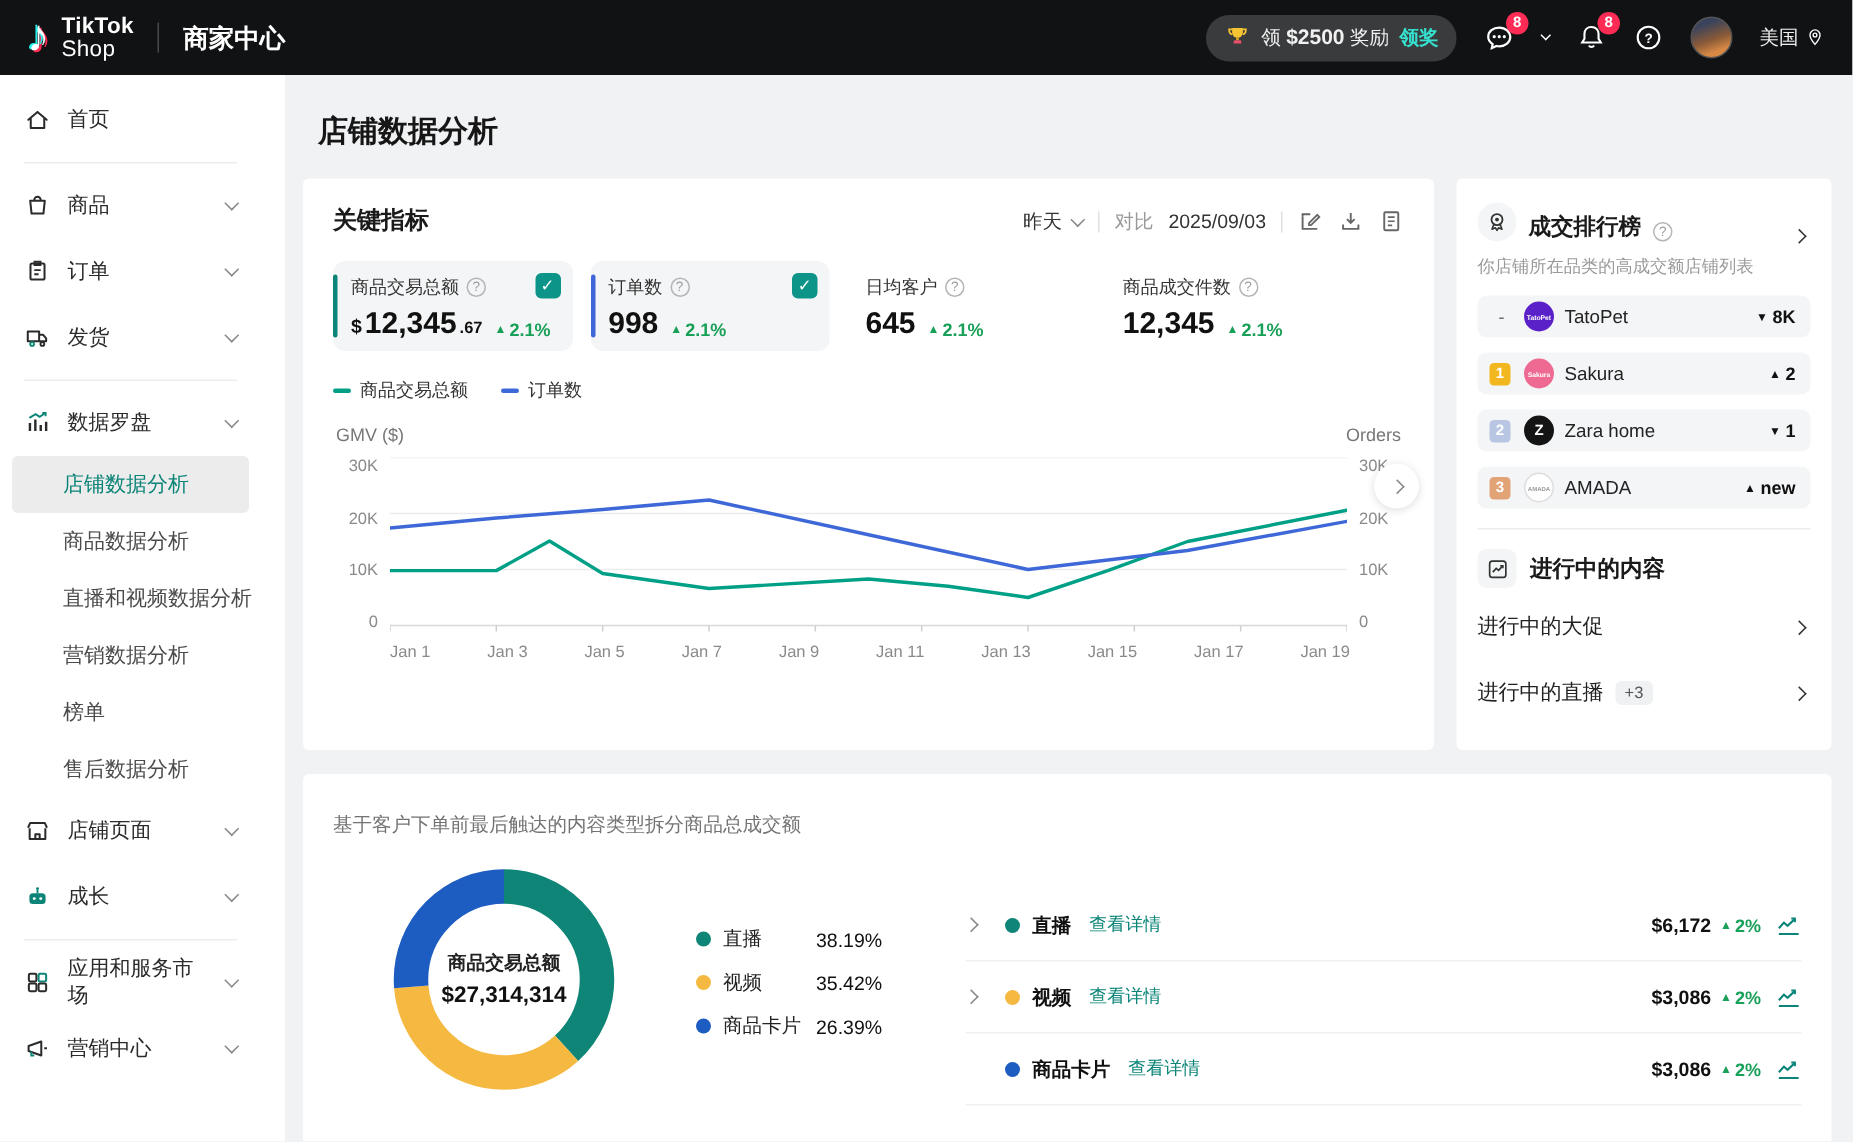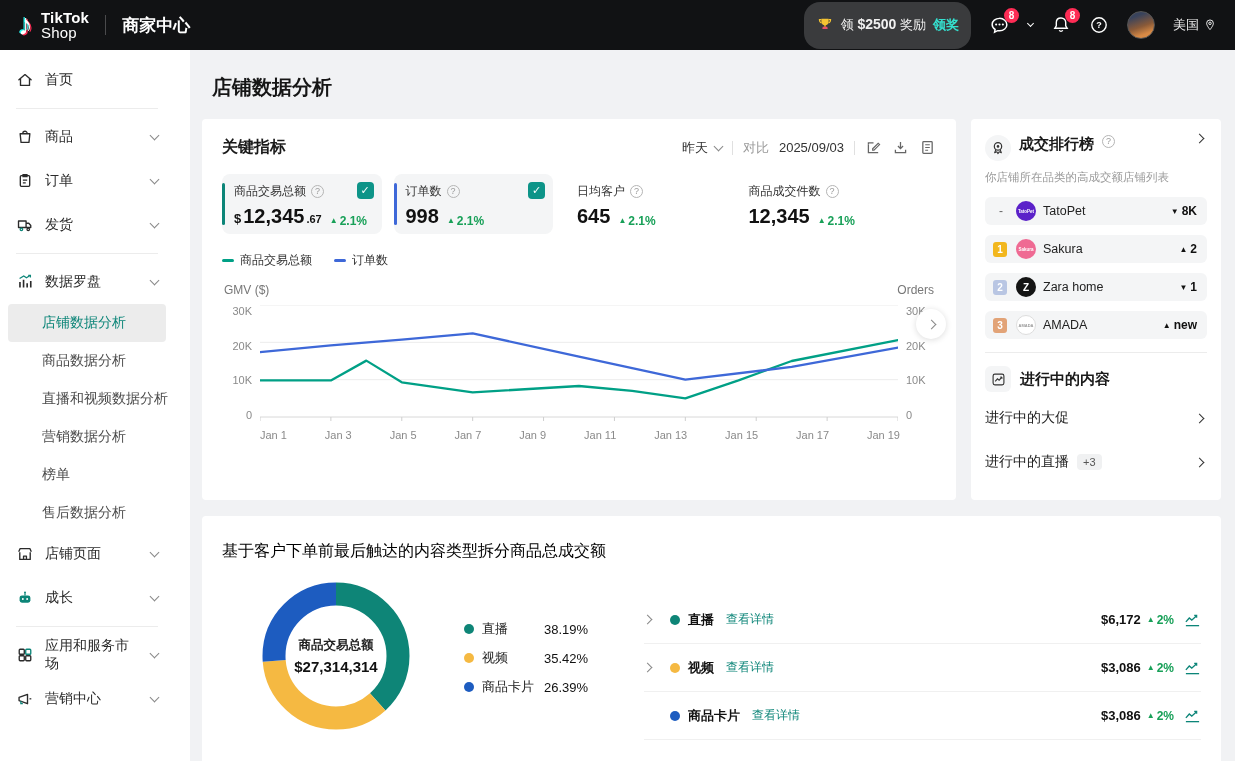--- a/index.html
+++ b/index.html
@@ -12,21 +12,21 @@
   .chev.white { border-color:#fff; width:5px; height:5px; }
 
   
   .topbar { height:50px; background:#111214; display:flex; align-items:center; padding:0 18px; color:#fff; position:relative; z-index:5; }
   .brand { display:flex; align-items:center; gap:8px; }
   .note-glyph { font-size:30px; line-height:30px; color:#fff; text-shadow:-1.5px -1px #25f4ee, 1.5px 1px #fe2c55; }
   .brand-text { font-weight:bold; font-size:15px; line-height:15px; letter-spacing:.2px; }
   .brand-sep { width:1px; height:20px; background:#4a4a4c; margin:0 16px; }
   .app-title { font-size:17px; font-weight:bold; }
   .top-right { margin-left:auto; display:flex; align-items:center; gap:18px; }
-  .reward-pill { background:#3a3b3d; border-radius:16px; height:47px; display:flex; align-items:center; gap:7px; padding:0 12px; cursor:pointer; }
+  .reward-pill { background:#3a3b3d; border-radius:16px; height:31px; display:flex; align-items:center; gap:7px; padding:0 12px; cursor:pointer; }
   .reward-text { font-size:13px; color:#f1f1f1; }
   .reward-text b { font-size:14px; }
   .reward-cta { font-size:13px; font-weight:bold; color:#35e0cf; }
   .icon-btn { position:relative; display:flex; align-items:center; cursor:pointer; }
   .badge { position:absolute; top:-7px; right:-9px; background:#fe2c55; color:#fff; font-size:10px; font-weight:bold;
     min-width:15px; height:15px; border-radius:8px; display:flex; align-items:center; justify-content:center; padding:0 3px; }
   .avatar { width:28px; height:28px; border-radius:50%; background:linear-gradient(160deg,#39435c 20%,#8a5a38 55%,#d88a45 80%); border:1px solid #555; }
   .region { display:flex; align-items:center; gap:4px; font-size:13px; color:#eee; }
 
   
@@ -76,21 +76,21 @@
   .axis-top { display:flex; justify-content:space-between; font-size:12px; color:#777; margin:14px 2px 8px 2px; }
   .plot-row { display:flex; align-items:flex-start; gap:8px; }
   .yticks { display:flex; flex-direction:column; justify-content:space-between; font-size:11px; color:#8a8a8a;
     height:118px; padding-bottom:2px; width:30px; }
   .yticks.left { text-align:right; }
   #line-chart { flex:1; height:118px; }
   .xlabels { display:flex; justify-content:space-between; font-size:11px; color:#8a8a8a; margin:6px 36px 0 38px; }
 
   
   .rank-card { width:250px; flex:none; padding:16px 14px; }
-  .rank-head { display:flex; align-items:flex-start; gap:8px; }
+  .rank-head { display:flex; align-items:flex-end; gap:8px; }
   .rank-head .hicon { width:26px; height:26px; border-radius:50%; background:#f4f5f6; display:flex; align-items:center; justify-content:center; }
   .rank-head h3 { font-size:15px; font-weight:bold; }
   .rank-head .chev { margin-left:auto; margin-right:4px; }
   .rank-sub { font-size:11.5px; color:#9a9a9a; margin:9px 0 12px 0; }
   .rank-row { height:28px; background:#f4f5f6; border-radius:6px; display:flex; align-items:center; gap:7px;
     padding:0 10px 0 8px; margin-bottom:10px; cursor:pointer; }
   .rank-pos { width:16px; text-align:center; font-size:12px; color:#666; }
   .rank-badge { width:14px; height:15px; border-radius:3px; color:#fff; font-size:10px; font-weight:bold;
     display:flex; align-items:center; justify-content:center; }
   .shop-avatar { width:20px; height:20px; border-radius:50%; color:#fff; font-weight:bold;
@@ -102,21 +102,21 @@
   .ongoing-head { display:flex; align-items:center; gap:9px; margin-bottom:4px; }
   .ongoing-head .hicon { width:26px; height:26px; border-radius:6px; background:#f4f5f6; display:flex; align-items:center; justify-content:center; }
   .ongoing-head h3 { font-size:15px; font-weight:bold; }
   .ongoing-row { height:44px; display:flex; align-items:center; gap:8px; font-size:14px; color:#222; cursor:pointer; }
   .ongoing-row .chev { margin-left:auto; margin-right:4px; }
   .pill { background:#f0f1f2; border-radius:4px; font-size:11px; color:#555; padding:2px 6px; }
 
   
   .perf-card { margin-top:16px; padding:18px 20px; height:267px; }
   .perf-card h2 { font-size:16px; font-weight:bold; }
-  .perf-sub { font-size:16px; color:#000000; margin-top:7px; }
+  .perf-sub { font-size:13px; color:#737373; margin-top:7px; }
   .perf-body { display:flex; margin-top:14px; }
   .donut-wrap { width:160px; height:160px; position:relative; margin-left:34px; flex:none; }
   .donut-center { position:absolute; inset:0; display:flex; flex-direction:column; align-items:center; justify-content:center; gap:4px; }
   .donut-center .dc-label { font-size:12.5px; font-weight:bold; color:#222; }
   .donut-center .dc-value { font-size:15px; font-weight:bold; color:#111; }
   .donut-legend { margin-left:48px; align-self:center; display:flex; flex-direction:column; gap:11px; }
   .dl-row { display:flex; align-items:center; font-size:13px; color:#222; }
   .dl-dot { width:10px; height:10px; border-radius:50%; margin-right:8px; }
   .dl-name { width:62px; }
   .dl-pct { font-weight:normal; color:#111; }

